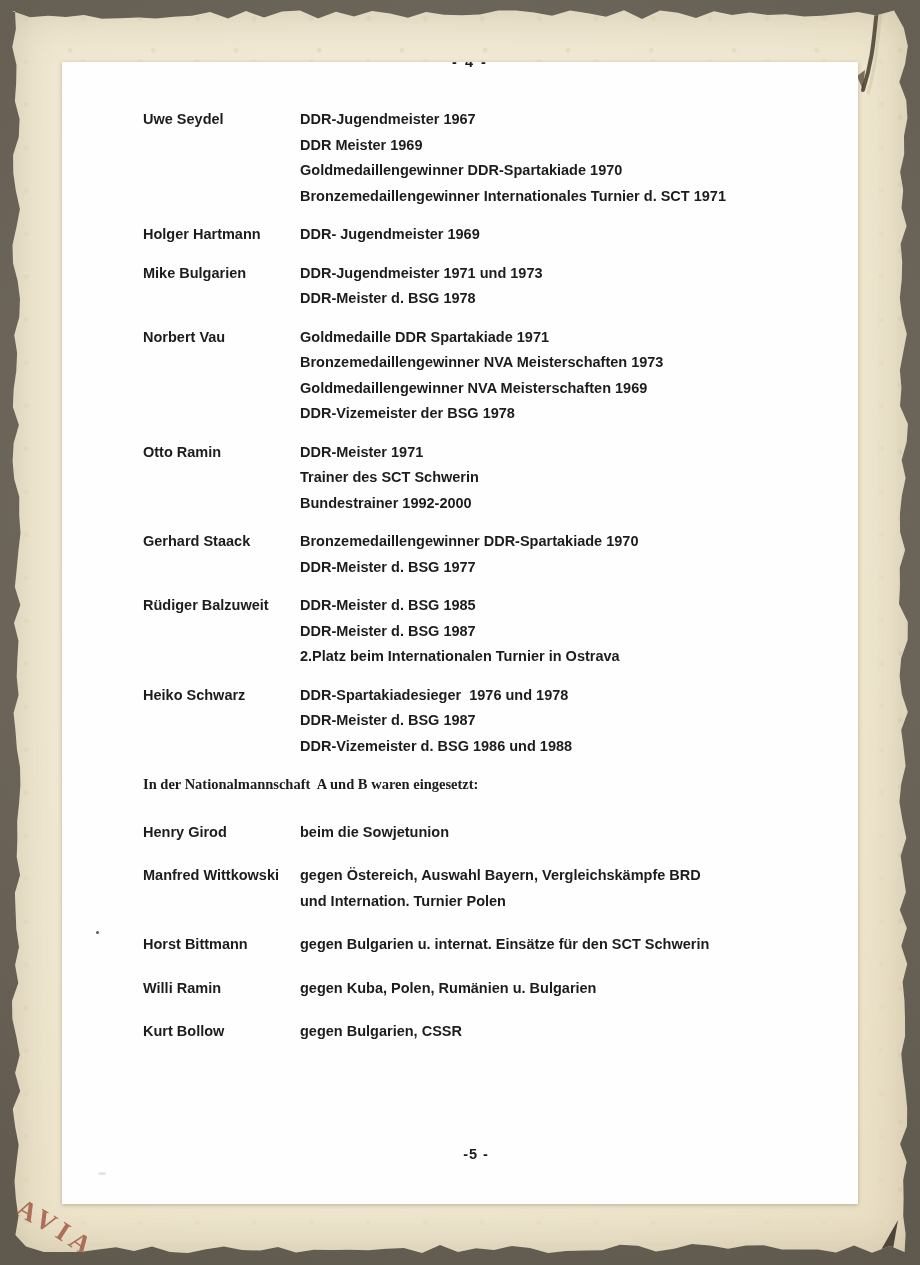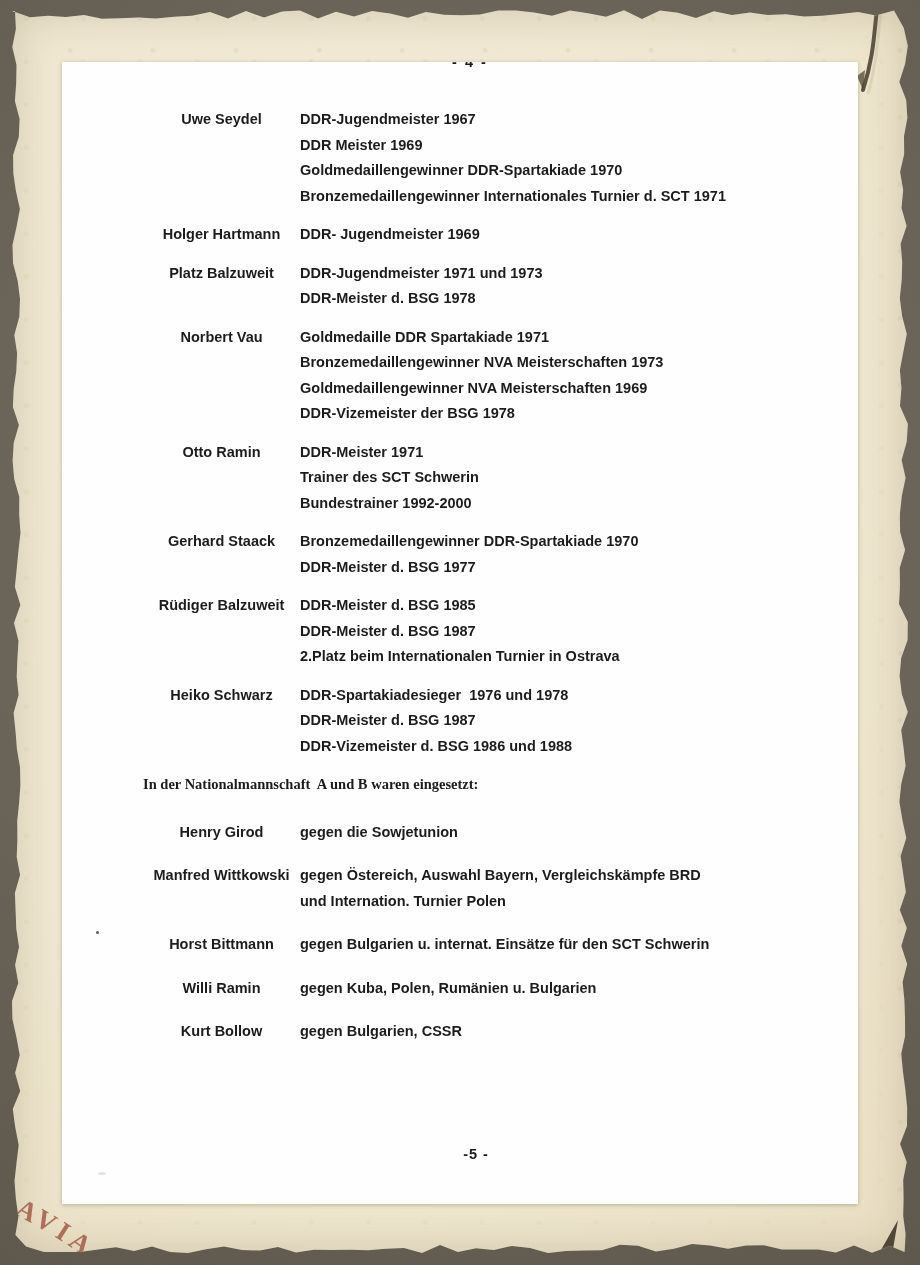--- a/index.html
+++ b/index.html
@@ -32,21 +32,21 @@
     position:absolute; top:-12px; left:0; width:100%;
     text-align:center; transform:translateX(10px); letter-spacing:2px;
   }
   .pagenum-bottom{
     position:absolute; top:1080px; left:0; width:100%;
     text-align:center; transform:translateX(16px); letter-spacing:1px;
   }
   .content{ position:absolute; left:81px; top:45px; right:36px; }
   .entry{ display:grid; grid-template-columns:157px 1fr; margin-bottom:13px; }
   .entry.nat{ margin-bottom:18px; }
-  .entry .name{ white-space:nowrap;text-align:center; }
+  .entry .name{ white-space:nowrap; }
   .line, .heading{ white-space:pre; }
   .heading{ margin:0 0 22px 0;font-family:Liberation Serif, serif; }
   .speck{
     position:absolute; left:34px; top:869px; width:3px; height:3px;
     background:#5a5a5a; border-radius:50%;
   }
   .smudge{
     position:absolute; left:36px; top:1110px; width:8px; height:3px;
     background:#e3e3e3; border-radius:50%;
   }
@@ -85,21 +85,21 @@
         </div>
 
         <div class="entry">
           <div class="name">Holger Hartmann</div>
           <div class="lines">
             <div class="line">DDR- Jugendmeister 1969</div>
           </div>
         </div>
 
         <div class="entry">
-          <div class="name">Platz Balzuweit</div>
+          <div class="name">Mike Bulgarien</div>
           <div class="lines">
             <div class="line">DDR-Jugendmeister 1971 und 1973</div>
             <div class="line">DDR-Meister d. BSG 1978</div>
           </div>
         </div>
 
         <div class="entry">
           <div class="name">Norbert Vau</div>
           <div class="lines">
             <div class="line">Goldmedaille DDR Spartakiade 1971</div>
@@ -142,21 +142,21 @@
             <div class="line">DDR-Meister d. BSG 1987</div>
             <div class="line">DDR-Vizemeister d. BSG 1986 und 1988</div>
           </div>
         </div>
 
         <div class="heading">In der Nationalmannschaft  A und B waren eingesetzt:</div>
 
         <div class="entry nat">
           <div class="name">Henry Girod</div>
           <div class="lines">
-            <div class="line">gegen die Sowjetunion</div>
+            <div class="line">beim die Sowjetunion</div>
           </div>
         </div>
 
         <div class="entry nat">
           <div class="name">Manfred Wittkowski</div>
           <div class="lines">
             <div class="line">gegen Östereich, Auswahl Bayern, Vergleichskämpfe BRD</div>
             <div class="line">und Internation. Turnier Polen</div>
           </div>
         </div>

